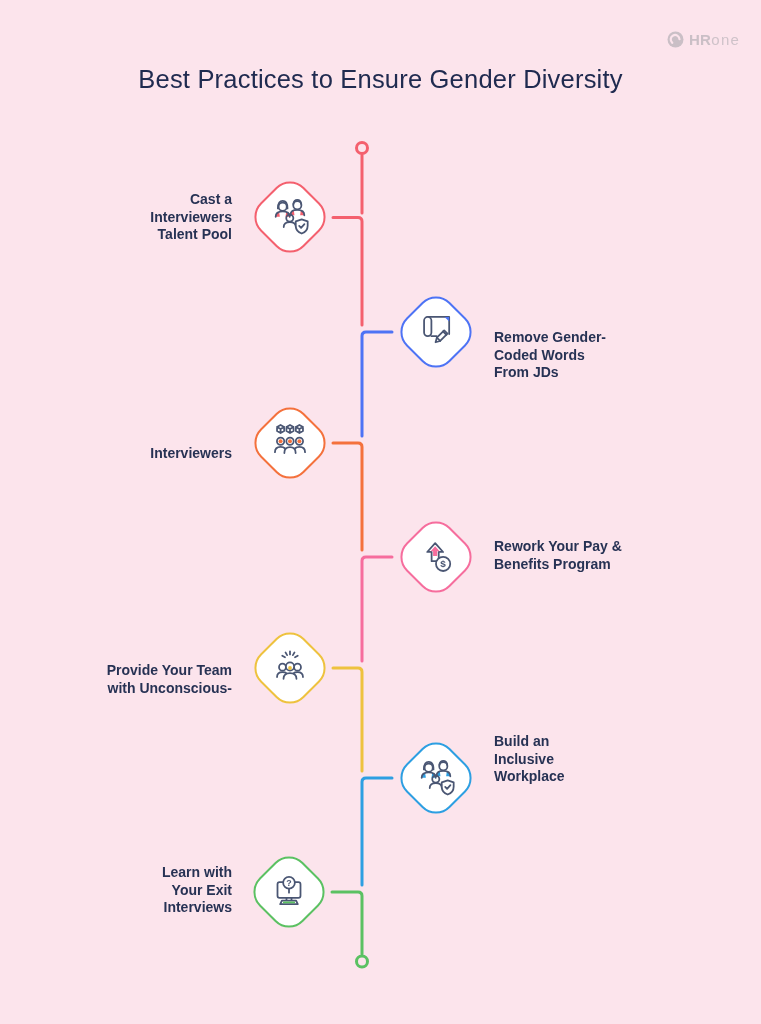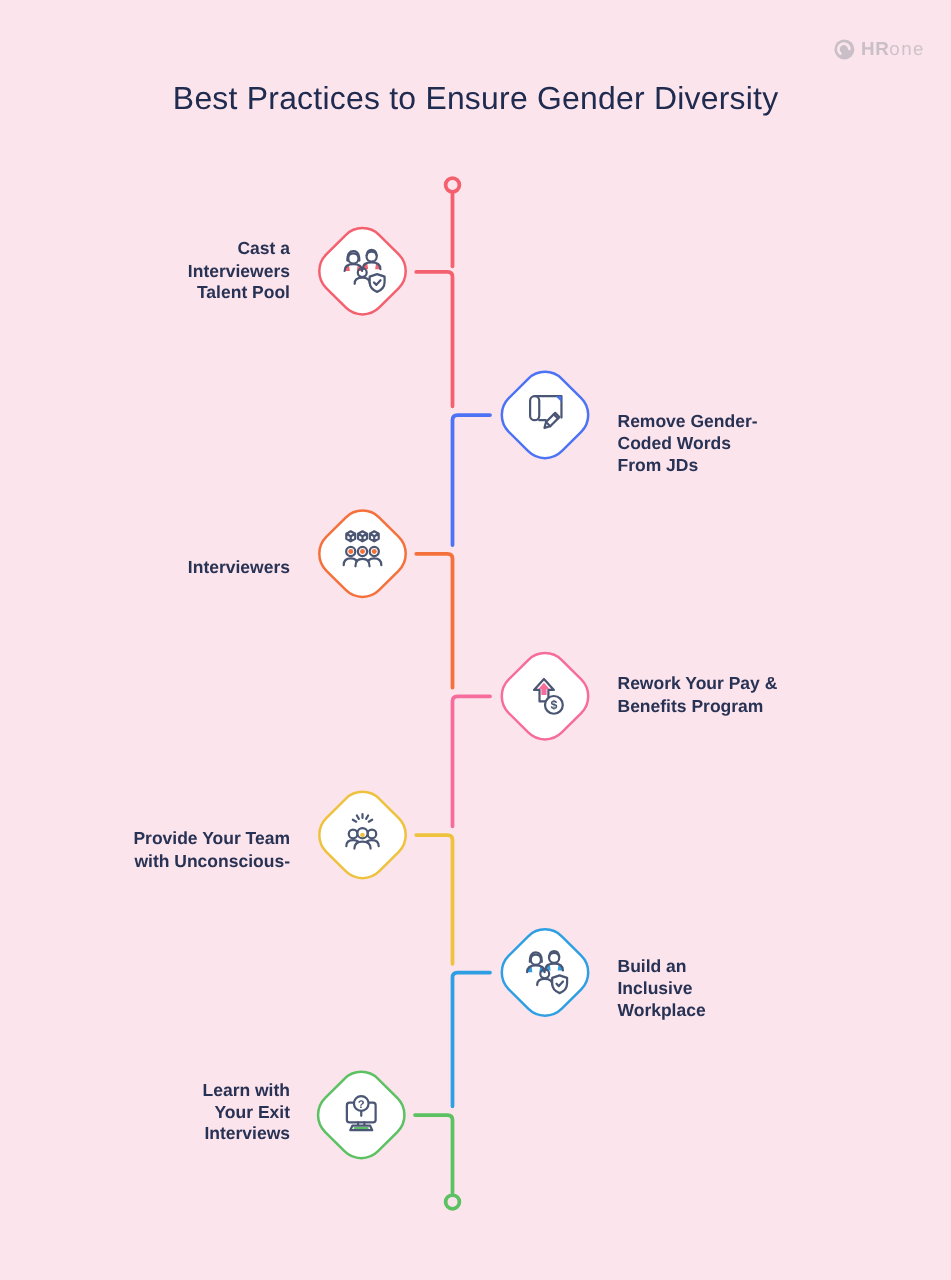--- a/index.html
+++ b/index.html
@@ -45,21 +45,21 @@
   .p5{left:436px;top:761px}
   .p6{left:289px;top:875px}
   
   .label{position:absolute;transform:translateY(-50%);font-size:14px;font-weight:700;
          color:var(--text-color);line-height:1.26;white-space:nowrap}
   .lab0{right:529px;top:200px;text-align:right}
   .lab1{left:494px;top:338px;text-align:left}
   .lab2{right:529px;top:437px;text-align:right}
   .lab3{left:494px;top:539px;text-align:left}
   .lab4{right:529px;top:663px;text-align:right}
-  .lab5{left:494px;top:774px;text-align:left}
+  .lab5{left:494px;top:742px;text-align:left}
   .lab6{right:529px;top:873px;text-align:right}
 </style>
 </head>
 <body>
 
 <div class="canvas">
 
   <div class="logo">
     <svg width="17" height="17" viewBox="0 0 17 17">
       <circle cx="8.5" cy="8.5" r="8" fill="var(--logo-color)"></circle>

